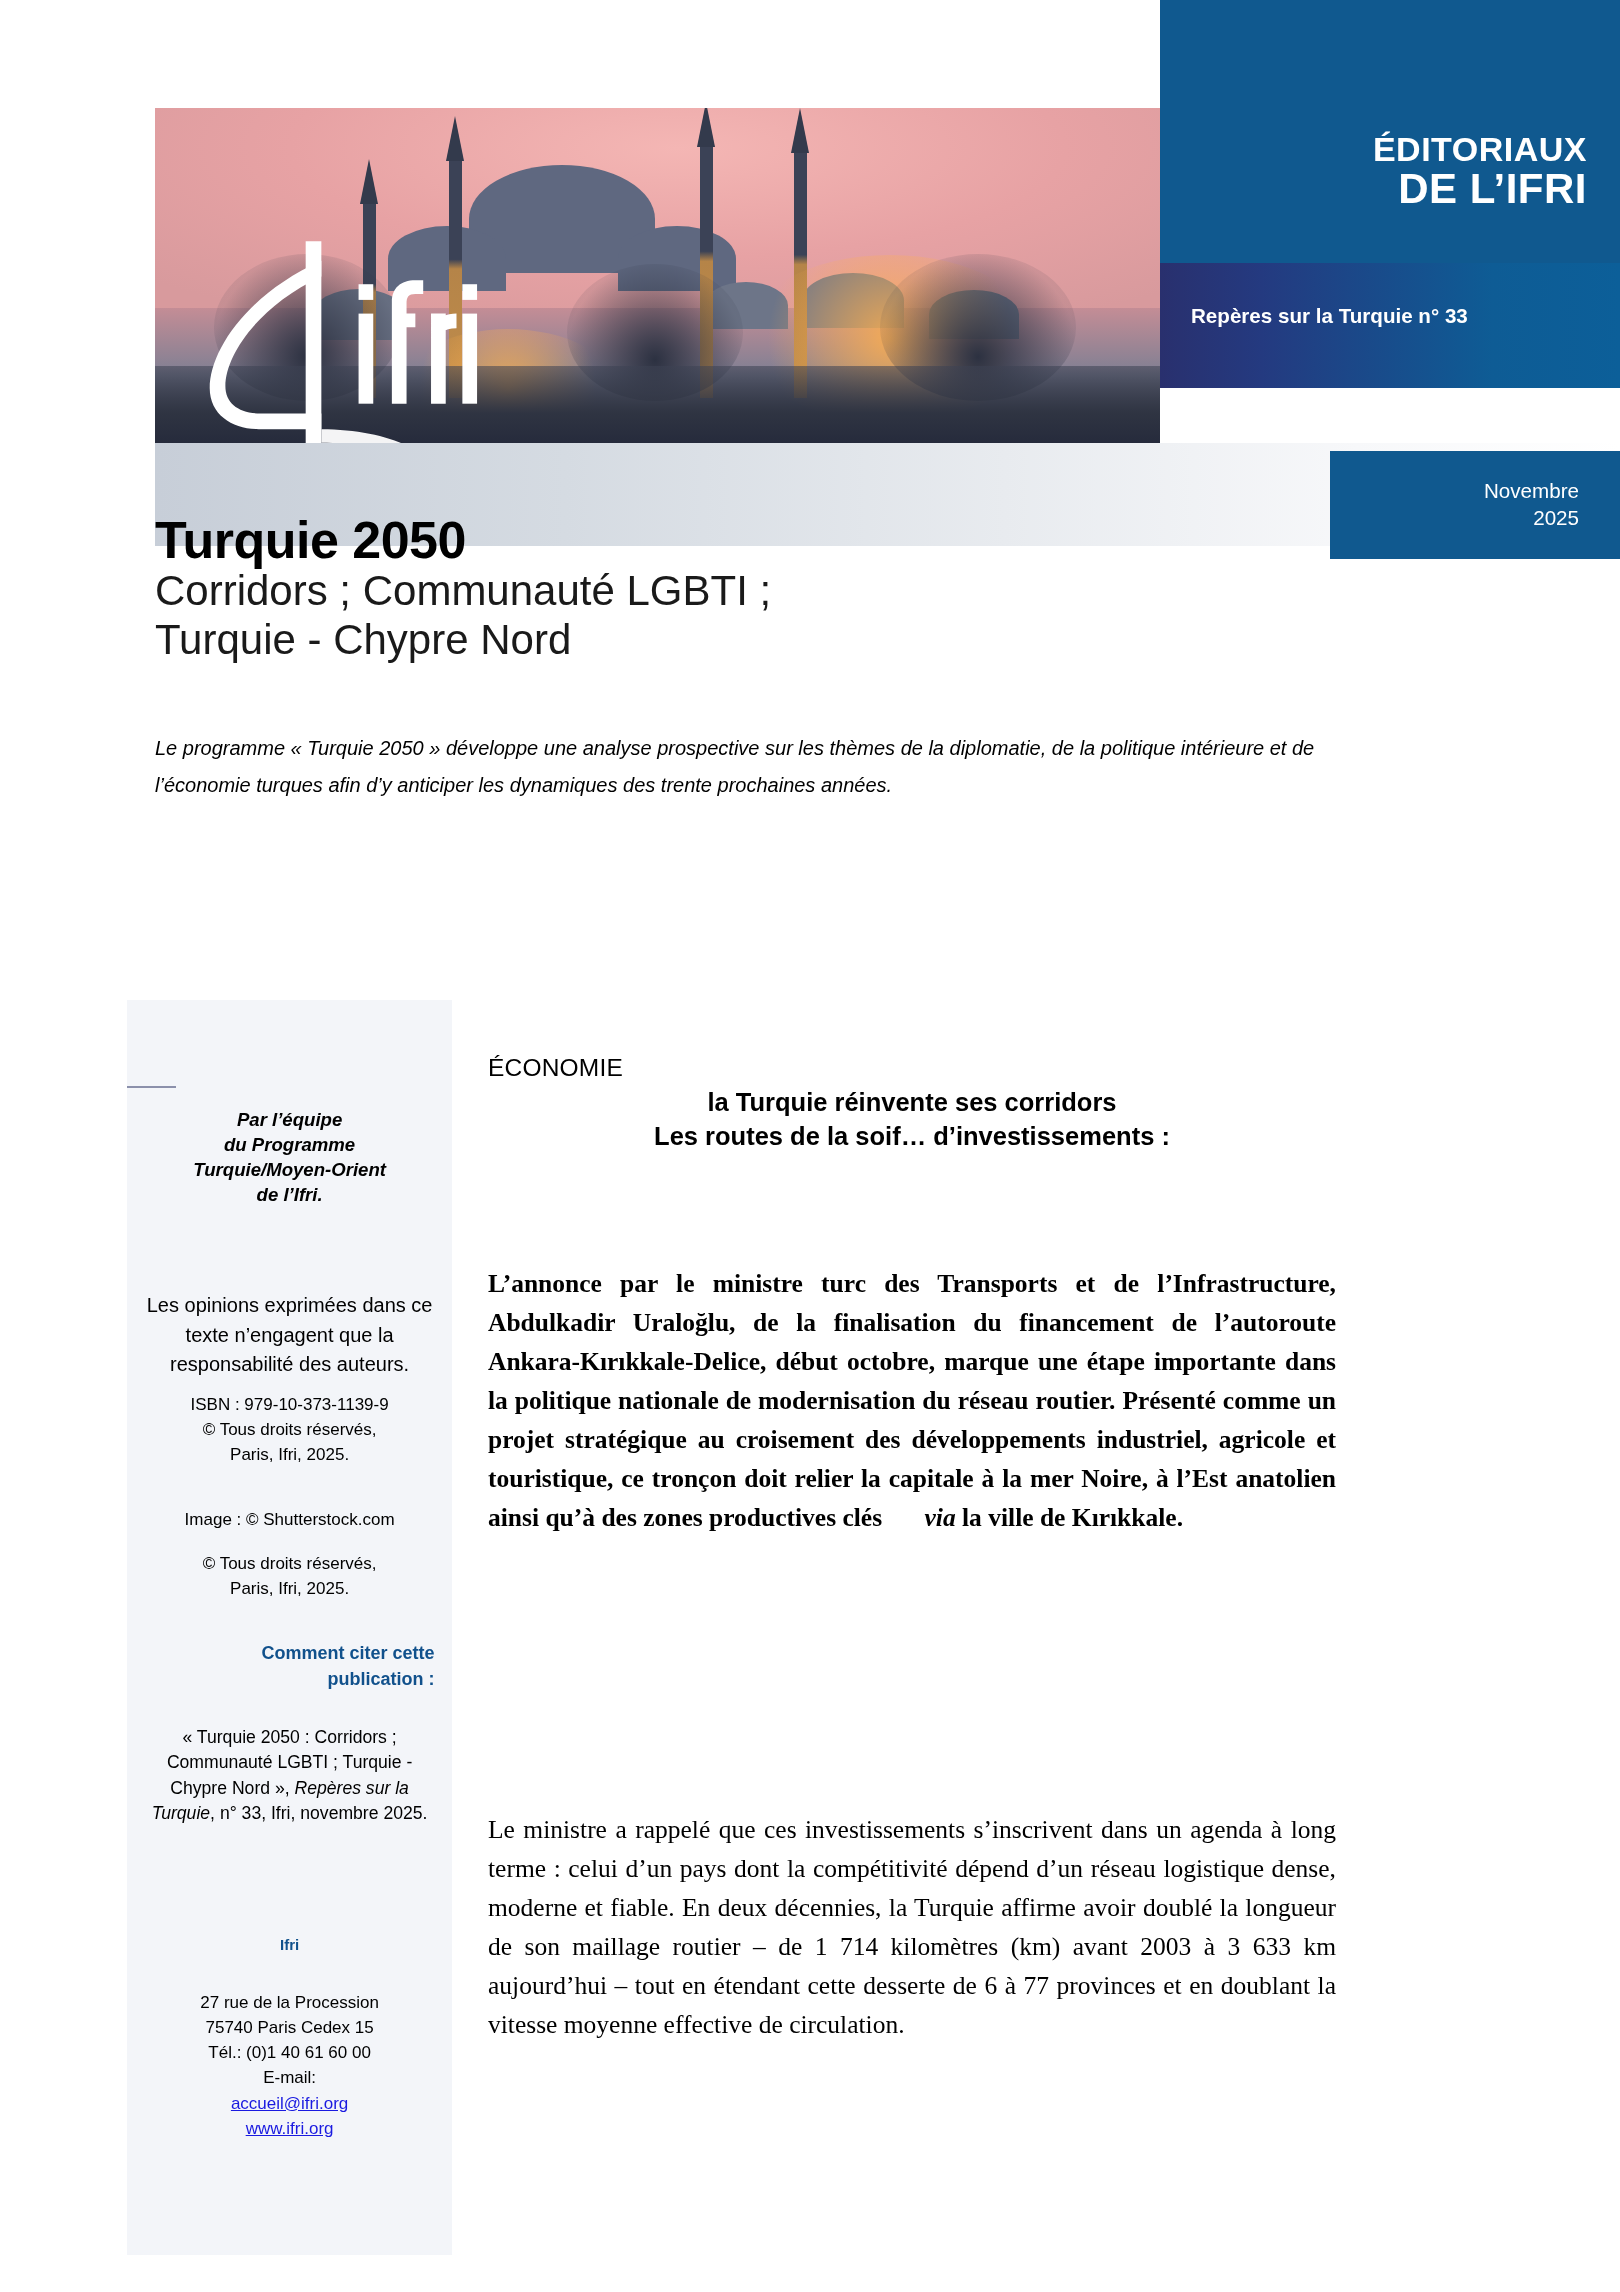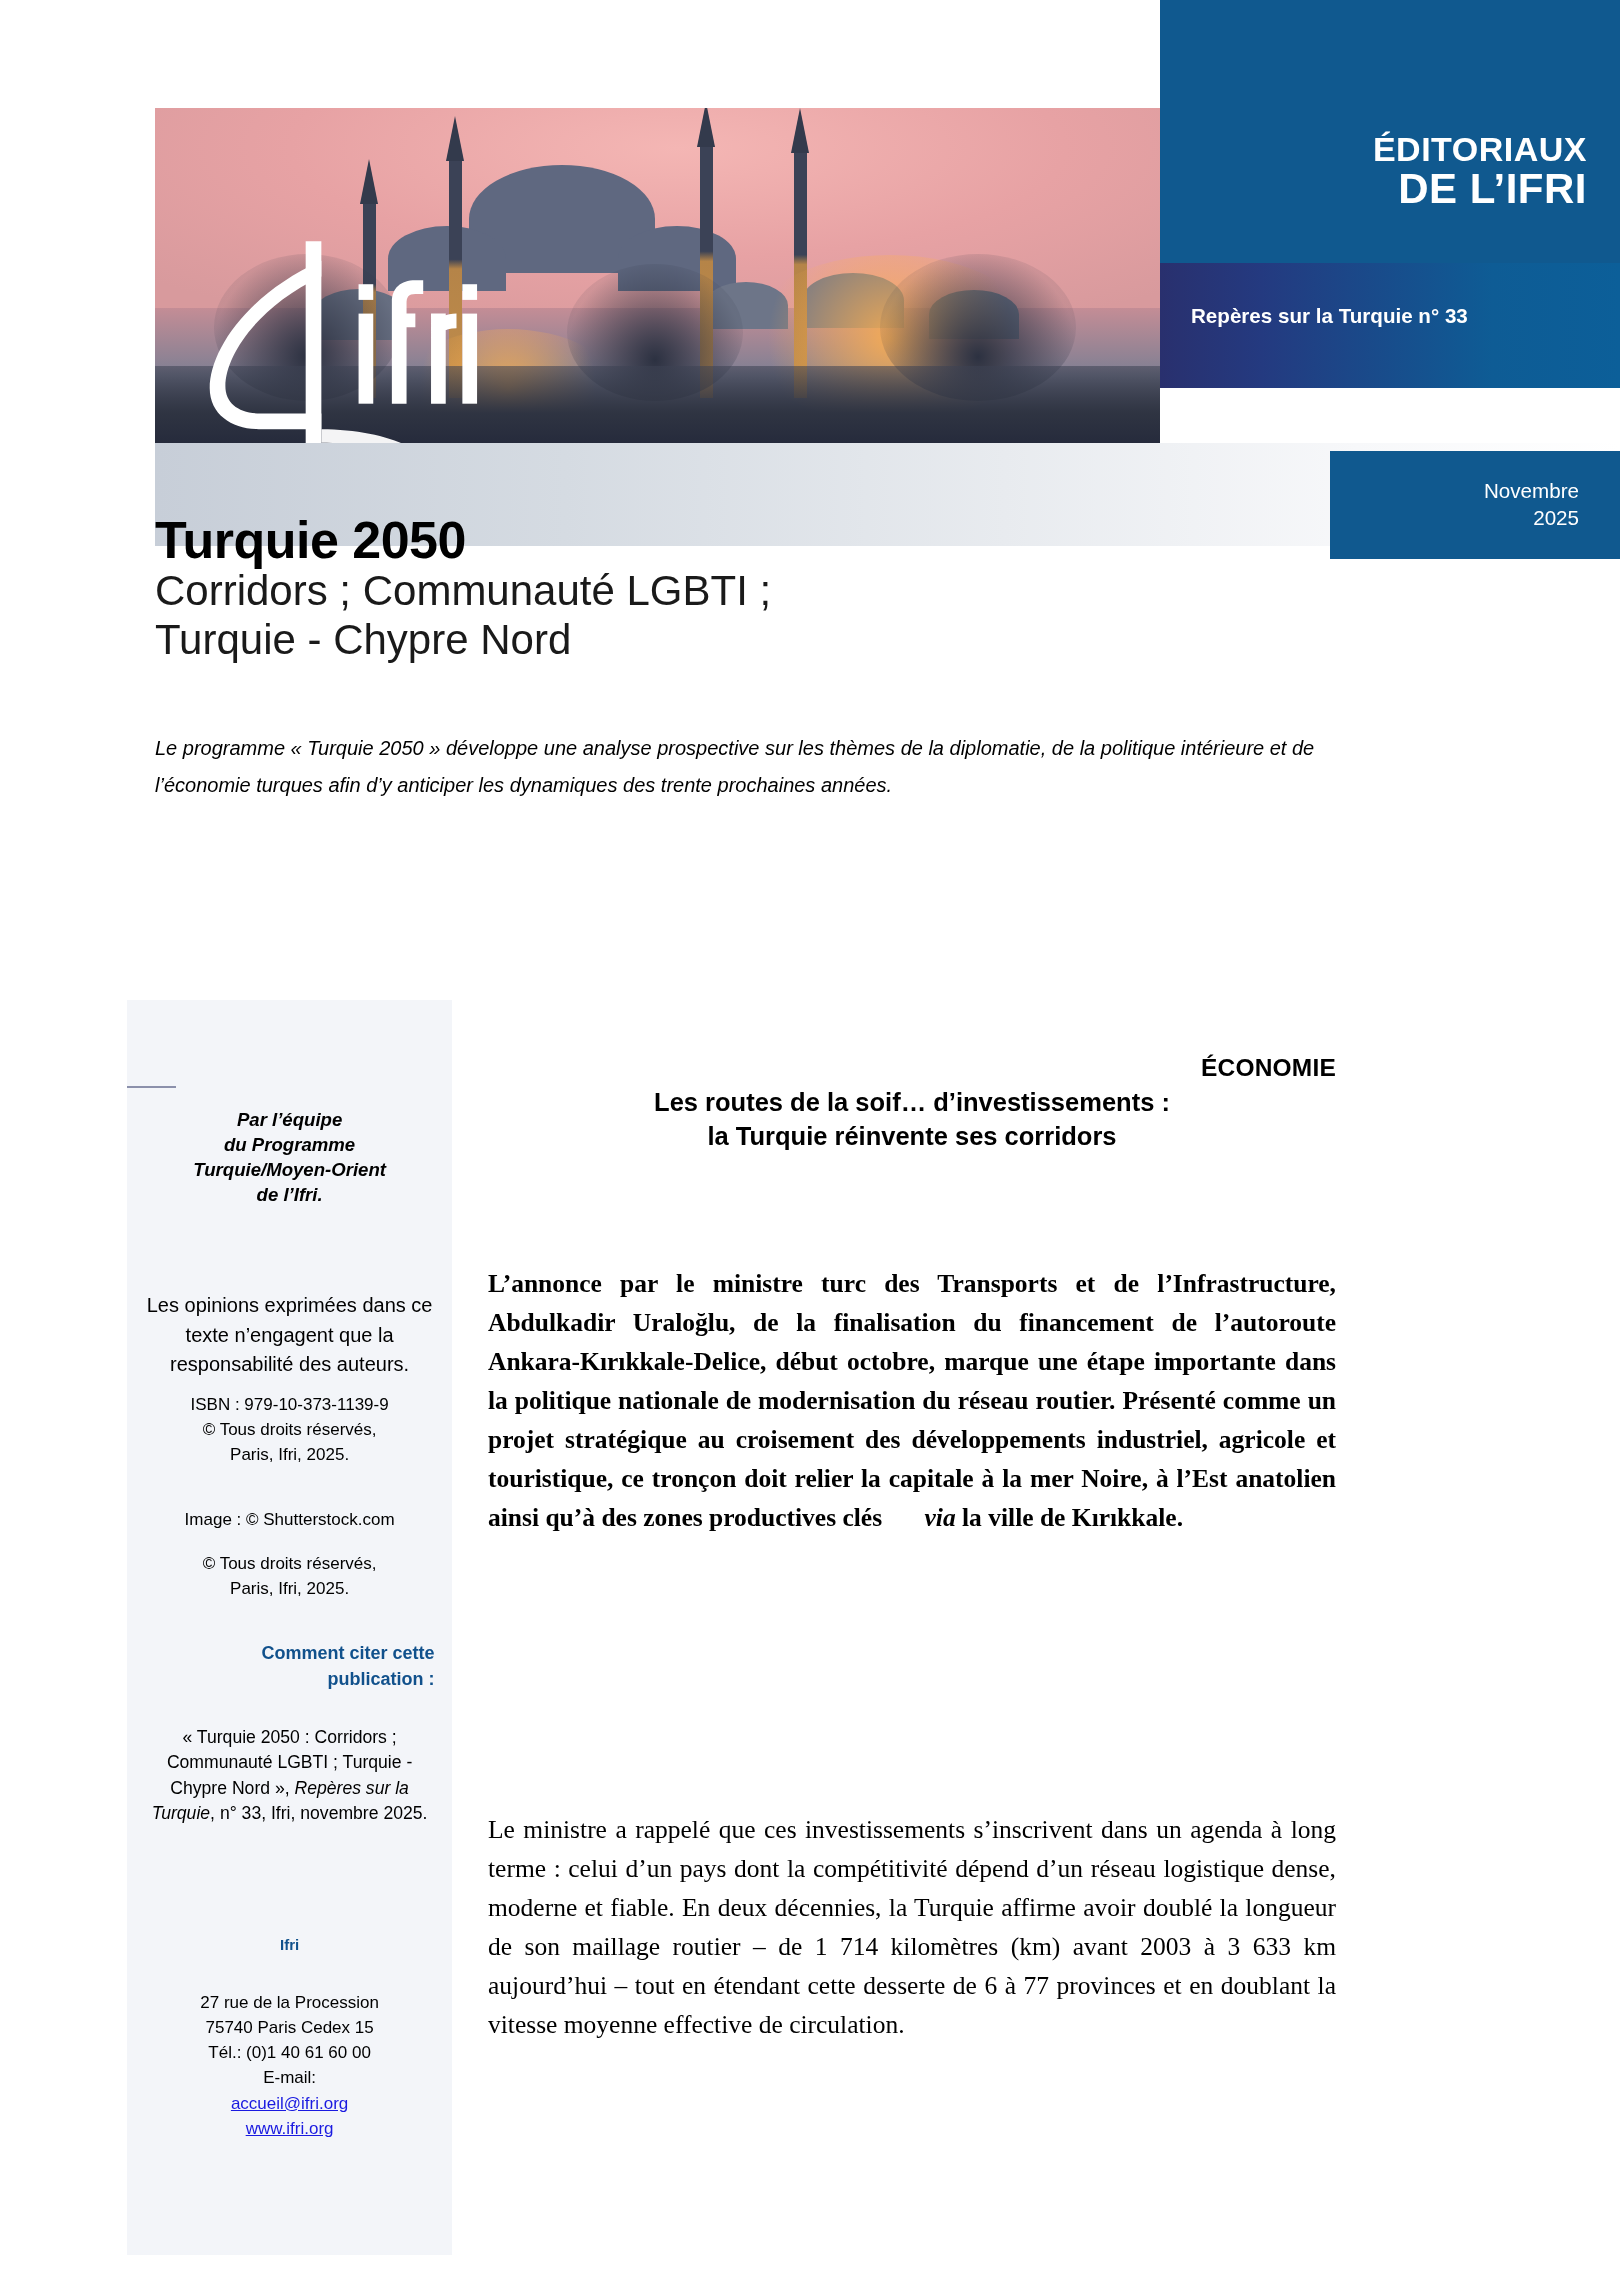--- a/index.html
+++ b/index.html
@@ -274,23 +274,23 @@
     text-decoration: underline;
   }
 
   
   #main-col {
     position: absolute;
     left: 488px; top: 1054px;
     width: 848px;
   }
   #section-kicker {
-    text-align: right;
+    text-align: left;
     font-size: 24.5px;
-    font-weight: bold;
+    font-weight: normal;
     color: #000000;
     margin: 0 0 3.9px 0;
     letter-spacing: 0.2px;
   }
   #article-heading {
     text-align: center;
     font-size: 25.5px;
     font-weight: bold;
     color: #000000;
     line-height: 1.32;
@@ -433,21 +433,21 @@
   </div>
 
   <div class="sb-block" id="sb-web">
     <a class="sb-link" href="#">www.ifri.org</a>
   </div>
 </aside>
 
 <main id="main-col">
   <div id="section-kicker">ÉCONOMIE</div>
   <div id="article-heading">
+    <span>la Turquie réinvente ses corridors</span>
     <span>Les routes de la soif… d’investissements :</span>
-    <span>la Turquie réinvente ses corridors</span>
   </div>
 
   <p class="body-para" id="para-lead"><span>L’annonce par le ministre turc des Transports et de l’Infrastructure, Abdulkadir Uraloğlu, de la finalisation du financement de l’autoroute Ankara-Kırıkkale-Delice, début octobre, marque une étape importante dans la politique nationale de modernisation du réseau routier. Présenté comme un projet stratégique au croisement des développements industriel, agricole et touristique, ce tronçon doit relier la capitale à la mer Noire, à l’Est anatolien ainsi qu’à des zones productives clés </span><span class="it">via</span><span> la ville de Kırıkkale.</span></p>
 
   <p class="body-para" id="para-two">Le ministre a rappelé que ces investissements s’inscrivent dans un agenda à long terme : celui d’un pays dont la compétitivité dépend d’un réseau logistique dense, moderne et fiable. En deux décennies, la Turquie affirme avoir doublé la longueur de son maillage routier – de 1 714 kilomètres (km) avant 2003 à 3 633 km aujourd’hui – tout en étendant cette desserte de 6 à 77 provinces et en doublant la vitesse moyenne effective de circulation.</p>
 </main>
 
 
 </body></html>

